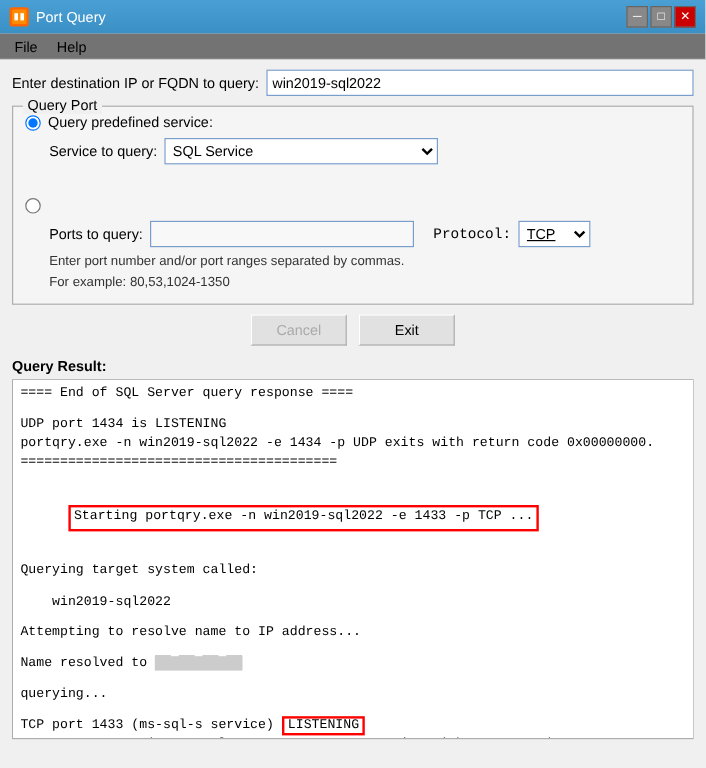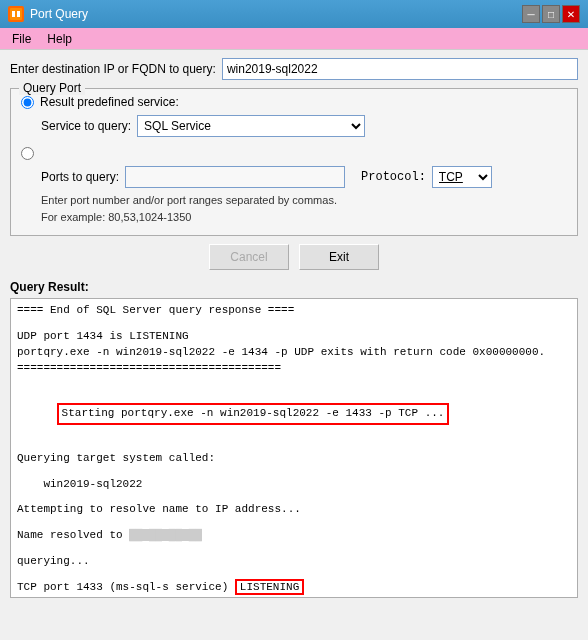--- a/index.html
+++ b/index.html
@@ -53,21 +53,21 @@
       font-size: 10px;
       cursor: pointer;
       display: flex;
       align-items: center;
       justify-content: center;
     }
     .title-btn.close { background: #c00; }
 
     
     .menu-bar {
-      background: #f9a8d4;
+      background: #737373;
       border-bottom: 1px solid #ccc;
       height: 22px;
       display: flex;
       align-items: center;
       padding: 0 4px;
     }
     .menu-item {
       padding: 2px 8px;
       cursor: pointer;
       font-size: 12px;
@@ -122,21 +122,21 @@
       gap: 6px;
       margin-bottom: 6px;
     }
     .radio-row input[type=radio] { margin: 0; cursor: pointer; }
 
     .service-row {
       display: flex;
       align-items: center;
       gap: 6px;
       margin-left: 20px;
-      margin-bottom: 10px;
+      margin-bottom: 28px;
     }
     .service-label { font-size: 12px; white-space: nowrap; }
     .service-select {
       width: 228px;
       height: 22px;
       border: 1px solid #7a9ecc;
       font-size: 12px;
       background: white;
       padding: 0 2px;
     }
@@ -255,21 +255,21 @@
   <div class="dest-row">
     <label class="dest-label">Enter destination IP or FQDN to query:</label>
     <input class="dest-input" type="text" value="win2019-sql2022" style="">
   </div>
 
   <div class="group-box">
     <span class="group-box-legend">Query Port</span>
 
     <div class="radio-row">
       <input type="radio" name="querytype" id="r1" checked="" style="">
-      <label for="r1">Result predefined service:</label>
+      <label for="r1">Query predefined service:</label>
     </div>
 
     <div class="service-row">
       <label class="service-label">Service to query:</label>
       <select class="service-select">
         <option>SQL Service</option>
         <option>DNS Service</option>
         <option>FTP Service</option>
         <option>HTTP Service</option>
         <option>NetBIOS Name Service</option>

